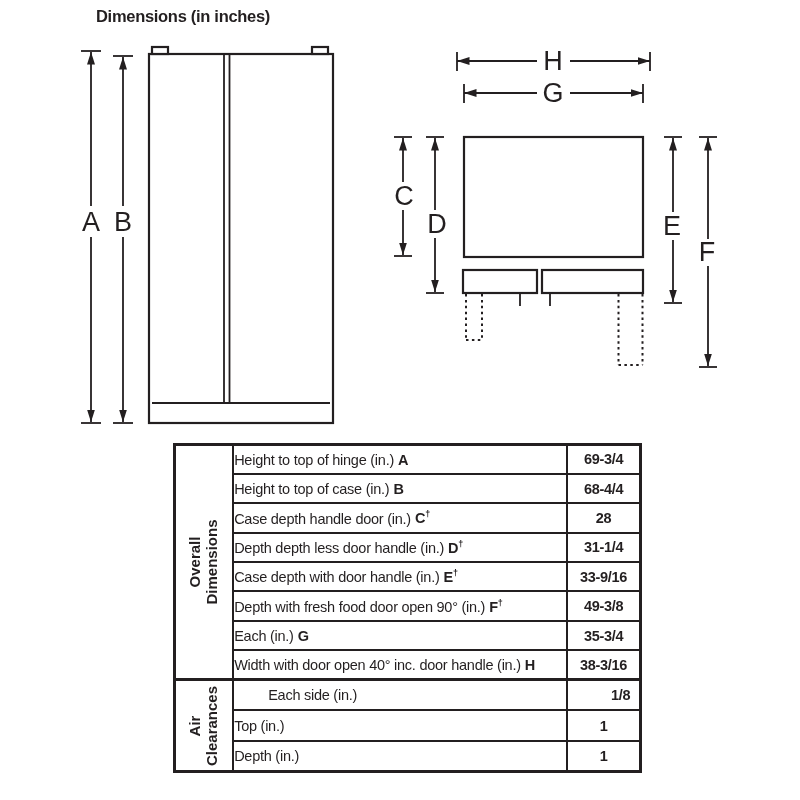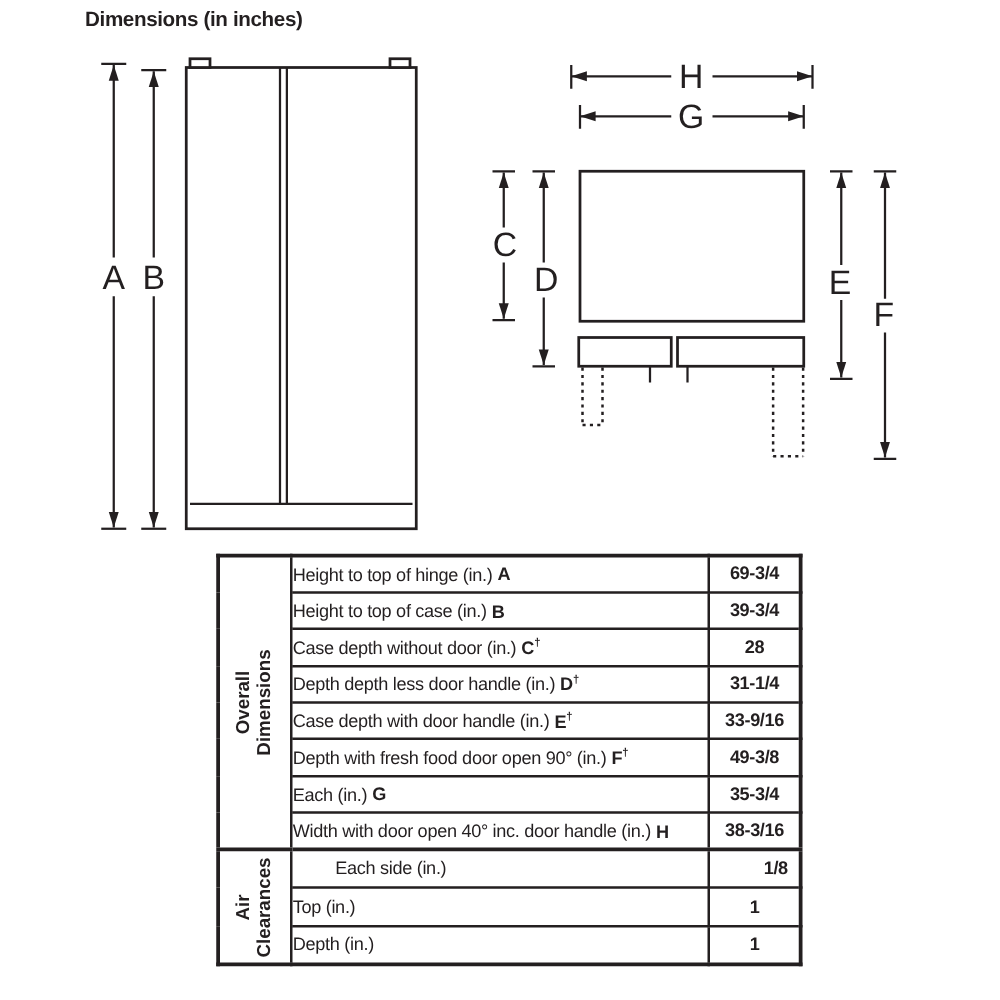--- a/index.html
+++ b/index.html
@@ -1,21 +1,21 @@
 <!DOCTYPE html>
 <html style="--ink: #231f20; --bg: #ffffff;"><head>
 <meta charset="utf-8">
 <style>
   :root { --ink:#231f20; --bg:#ffffff; }
   * { box-sizing:border-box; }
   html,body { margin:0; padding:0; background:var(--bg); }
   #page { position:relative; width:800px; height:800px; background:var(--bg);
           font-family:"Liberation Sans", sans-serif; color:var(--ink); overflow:hidden; }
 
-  .page-title { position:absolute; left:68px; top:7px; font-size:16.5px; font-weight:bold;
+  .page-title { position:absolute; left:96px; top:7px; font-size:16.5px; font-weight:bold;
                 letter-spacing:-0.3px; }
 
   svg .ln   { stroke:var(--ink); stroke-width:1.8; fill:none; }
   svg .ol   { stroke:var(--ink); stroke-width:2.2; fill:#fff; }
   svg .dot  { stroke:var(--ink); stroke-width:2; fill:none; stroke-dasharray:2.5 3.4; }
   svg .dimlabel { font-family:"Liberation Sans", sans-serif; font-size:27px; fill:var(--ink);
                   text-anchor:middle; }
   svg .ah { fill:var(--ink); }
 
   #front-view { position:absolute; left:60px; top:40px; }
@@ -160,24 +160,24 @@
         <div class="vwrap">
           <span>Overall</span><br>
           <span>Dimensions</span>
         </div>
       </td>
       <td class="lbl"><span>Height to top of hinge (in.)</span><b class="key"><span>A</span><sup></sup></b></td>
       <td class="val">69-3/4</td>
     </tr>
     <tr class="dim-row">
       <td class="lbl"><span>Height to top of case (in.)</span><b class="key"><span>B</span><sup></sup></b></td>
-      <td class="val">39-3/4</td>
-    </tr>
-    <tr class="dim-row">
-      <td class="lbl"><span>Case depth without door (in.)</span><b class="key"><span>C</span><sup>†</sup></b></td>
+      <td class="val">68-4/4</td>
+    </tr>
+    <tr class="dim-row">
+      <td class="lbl"><span>Case depth handle door (in.)</span><b class="key"><span>C</span><sup>†</sup></b></td>
       <td class="val">28</td>
     </tr>
     <tr class="dim-row">
       <td class="lbl"><span>Depth depth less door handle (in.)</span><b class="key"><span>D</span><sup>†</sup></b></td>
       <td class="val">31-1/4</td>
     </tr>
     <tr class="dim-row">
       <td class="lbl"><span>Case depth with door handle (in.)</span><b class="key"><span>E</span><sup>†</sup></b></td>
       <td class="val">33-9/16</td>
     </tr>

